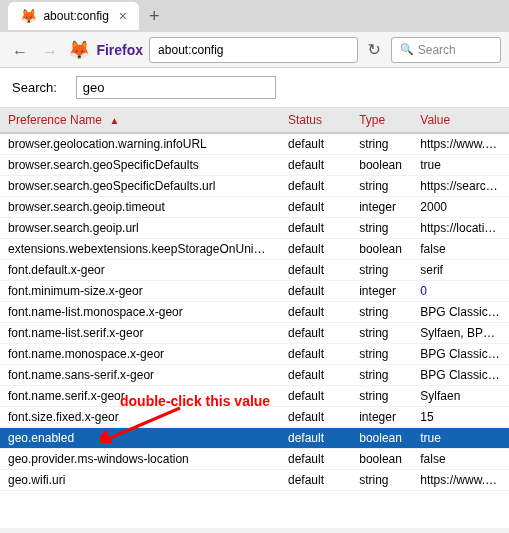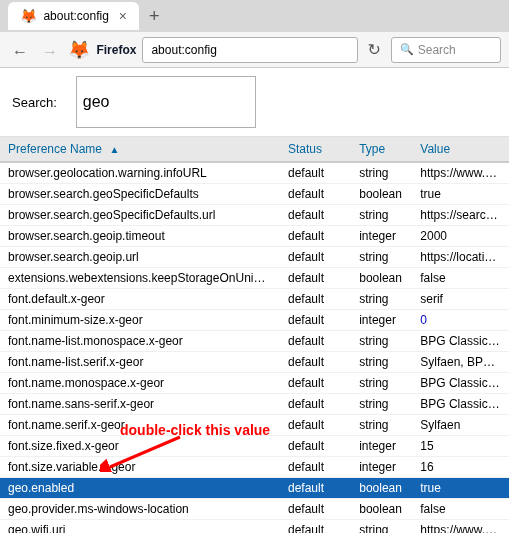--- a/index.html
+++ b/index.html
@@ -94,40 +94,40 @@
       border-bottom: 1px solid #e0e0e0;
       display: flex;
       align-items: center;
       gap: 19px;
     }
     .search-label {
       font-size: 13px;
     }
     .search-input {
       border: 1px solid #b0b0b0;
-      padding: 16px 6px;
-      font-size: 16px;
-      width: 180px;
+      padding: 3px 6px;
+      font-size: 13px;
+      width: 200px;
     }
 
     
     .pref-table {
       width: 100%;
       border-collapse: collapse;
     }
     .pref-table thead tr {
       background: #e8e8e8;
       border-bottom: 2px solid #ccc;
     }
     .pref-table thead th {
       text-align: left;
       padding: 5px 8px;
       font-size: 12px;
       font-weight: normal;
-      color: #0369a1;
+      color: #b91c1c;
     }
     .th-name {
       width: 55%;
     }
     .th-status { width: 14%; }
     .th-type { width: 12%; }
     .th-value { width: 19%; }
 
     .sort-arrow {
       margin-left: 4px;
@@ -190,21 +190,21 @@
     <span>about:config</span>
     <span class="tab-close">×</span>
   </div>
   <span class="new-tab">+</span>
 </div>
 
 <div class="nav-bar">
   <button class="nav-btn">←</button>
   <button class="nav-btn" style="color:#bbb;">→</button>
   <span style="font-size:18px;">🦊</span>
-  <span style="color:#0f172a; font-size:12px; font-weight:bold;">Firefox</span>
+  <span style="color:#4c1d95; font-size:14px; font-weight:bold;">Firefox</span>
   <div class="address-bar">
     <span>about:config</span>
   </div>
   <span class="reload-btn">↻</span>
   <div class="search-box-nav">
     <span style="font-size:11px;">🔍</span>
     <span>Search</span>
   </div>
 </div>
 
@@ -322,26 +322,20 @@
             <td>default</td>
             <td>string</td>
             <td>Sylfaen</td>
           </tr>
           <tr>
             <td style="max-width: 0px;">font.size.fixed.x-geor</td>
             <td>default</td>
             <td>integer</td>
             <td>15</td>
           </tr>
-          <tr>
-            <td style="max-width: 0px;">font.size.variable.x-geor</td>
-            <td>default</td>
-            <td>integer</td>
-            <td>16</td>
-          </tr>
           <tr class="highlighted">
             <td style="max-width: 0px;">geo.enabled</td>
             <td>default</td>
             <td>boolean</td>
             <td>true</td>
           </tr>
           <tr>
             <td style="max-width: 0px;">geo.provider.ms-windows-location</td>
             <td>default</td>
             <td>boolean</td>

